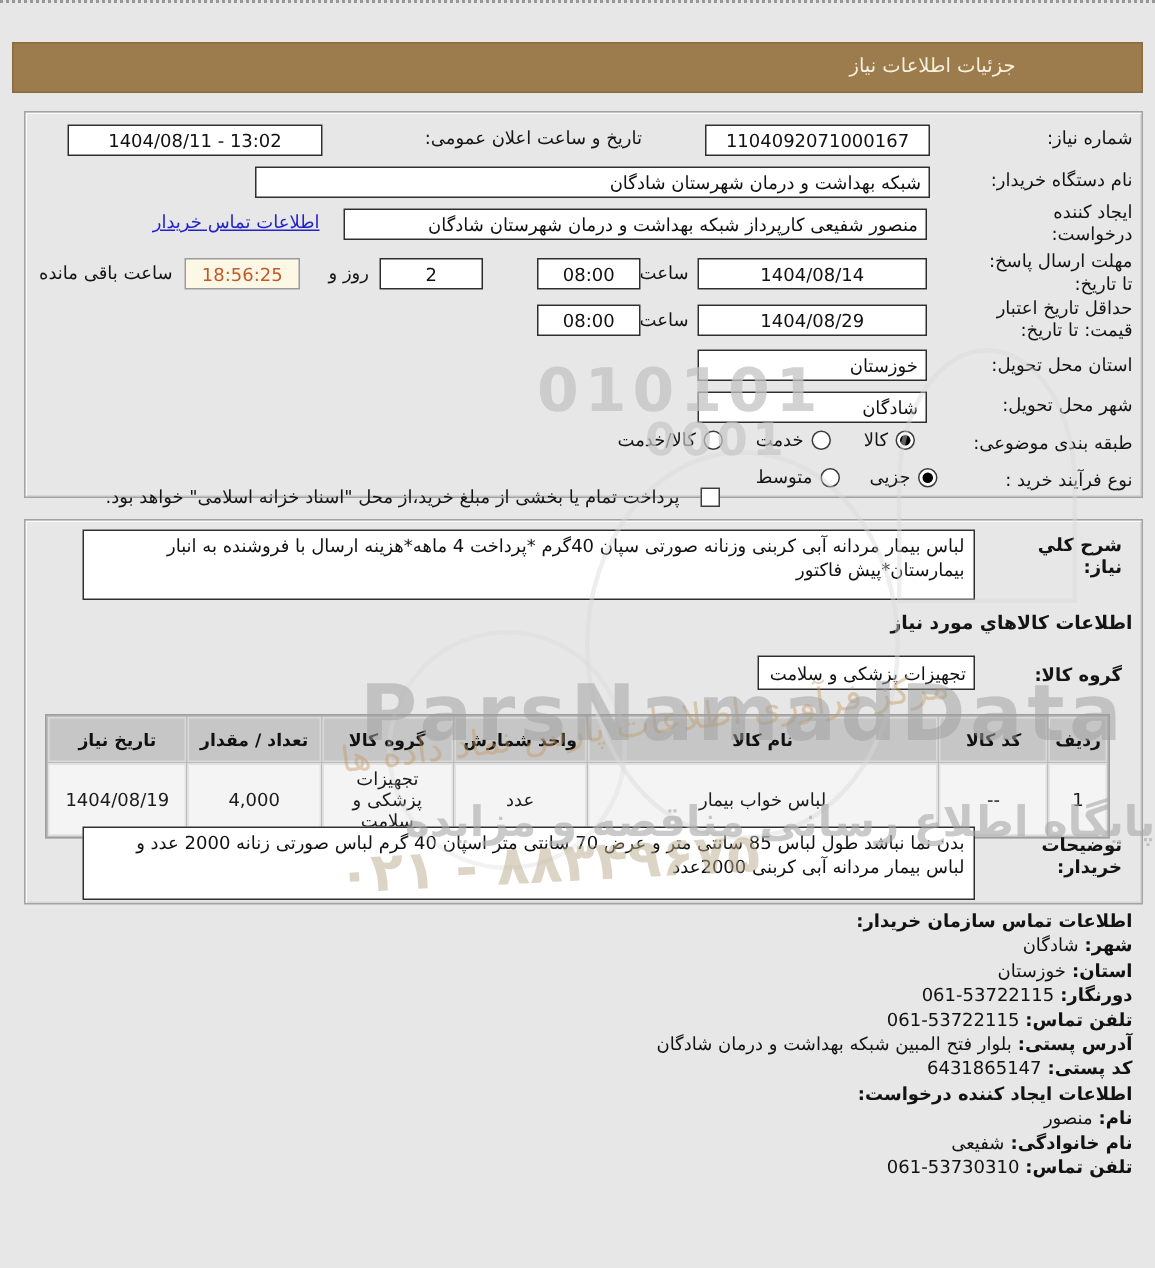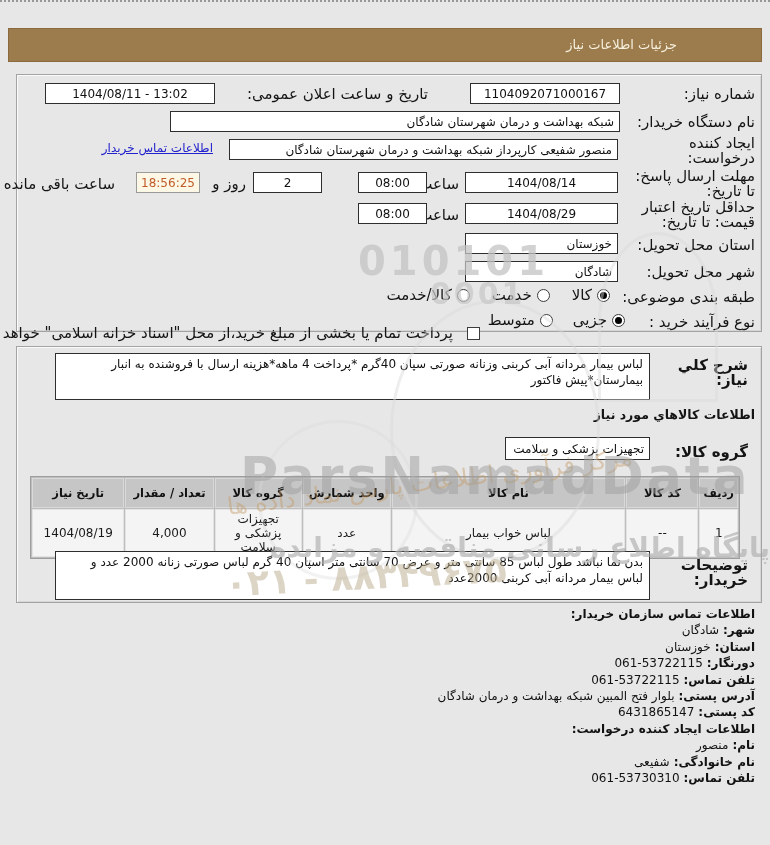--- a/index.html
+++ b/index.html
@@ -19,21 +19,21 @@
     display:block; line-height:32px; text-align:right; padding-right:84px;
     color:#f6f0de; font-size:13px;
   }
   .panel {
     border:1px solid #a3a3a3;
     box-shadow: inset 1px 1px 0 #fafafa, inset -1px -1px 0 #d6d6d6;
     background:#e7e7e7;
   }
   #panel1 { left:16px; top:74px; width:746px; height:258px; }
   #panel2 { left:16px; top:346px; width:746px; height:257px; }
-  .lbl { font-size:15px; color:#141414; white-space:nowrap; }
+  .lbl { font-size:12px; color:#141414; white-space:nowrap; }
   .b { font-weight:bold; }
   .box {
     position:absolute; background:#ffffff; border:1px solid #2e2e2e;
     font-size:12px; color:#111; display:flex; align-items:center;
     overflow:hidden; white-space:nowrap;
   }
   .box.center { justify-content:center; }
   .box.rpad { padding:0 5px; justify-content:flex-start; }
   .ltr { direction:ltr; }
   .link { color:#2222cc; text-decoration:underline; font-size:12px; cursor:pointer; white-space:nowrap; }
@@ -113,21 +113,21 @@
   <div class="box rpad" style="top:139px; right:152px; width:389px; height:21px;">منصور شفیعی کارپرداز شبکه بهداشت و درمان شهرستان شادگان</div>
   <span class="abs link" style="top:141px; right:557px;">اطلاعات تماس خریدار</span>
 
   <span class="abs lbl" style="top:167px; right:15px;">مهلت ارسال پاسخ:</span>
   <span class="abs lbl" style="top:182px; right:15px;">تا تاریخ:</span>
   <div class="box center ltr" style="top:172px; right:152px; width:153px; height:21px;">1404/08/14</div>
   <span class="abs lbl" style="top:175px; right:311px;">ساعت</span>
   <div class="box center ltr" style="top:172px; right:343px; width:69px; height:21px;">08:00</div>
   <div class="box center ltr" style="top:172px; right:448px; width:69px; height:21px;">2</div>
   <span class="abs lbl" style="top:175px; right:524px;">روز و</span>
-  <div class="box center ltr countdown" style="top:172px; right:570px; width:64px; height:21px;">18:56:25</div>
+  <div class="box center ltr countdown" style="top:172px; right:570px; width:77px; height:21px;">18:56:25</div>
   <span class="abs lbl" style="top:175px; right:655px;">ساعت باقی مانده</span>
 
   <span class="abs lbl" style="top:198px; right:15px;">حداقل تاریخ اعتبار</span>
   <span class="abs lbl" style="top:213px; right:15px;">قیمت: تا تاریخ:</span>
   <div class="box center ltr" style="top:203px; right:152px; width:153px; height:21px;">1404/08/29</div>
   <span class="abs lbl" style="top:206px; right:311px;">ساعت</span>
   <div class="box center ltr" style="top:203px; right:343px; width:69px; height:21px;">08:00</div>
 
   <span class="abs lbl" style="top:236px; right:15px;">استان محل تحویل:</span>
   <div class="box rpad" style="top:233px; right:152px; width:153px; height:21px;">خوزستان</div>

